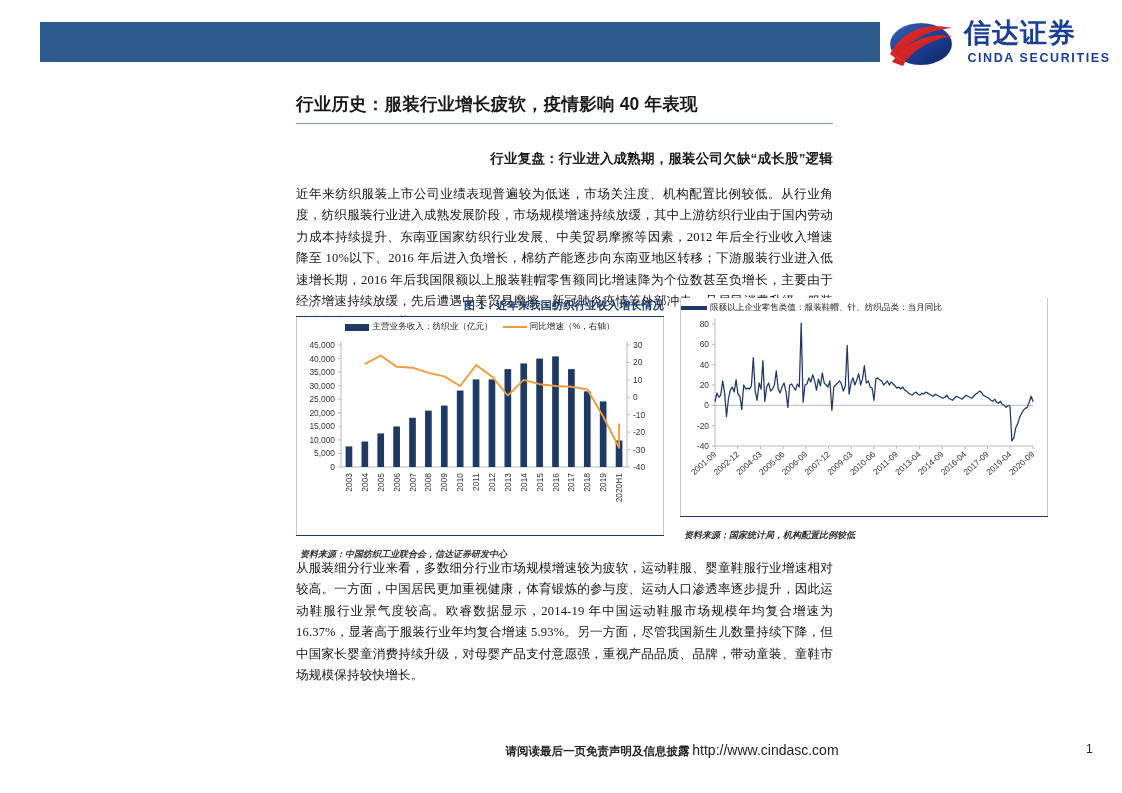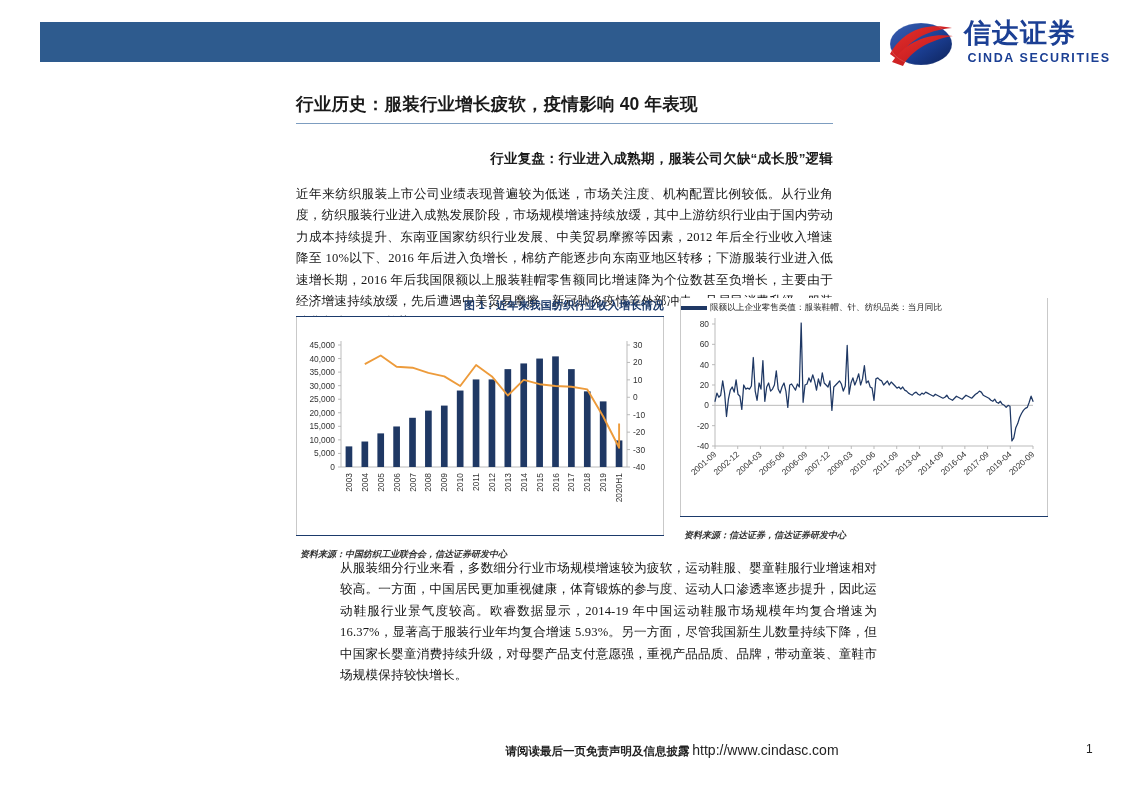--- a/index.html
+++ b/index.html
@@ -110,20 +110,23 @@
   <h1 class="sec-title">行业历史：服装行业增长疲软，疫情影响 40 年表现</h1>
   <h2 class="sub-title">行业复盘：行业进入成熟期，服装公司欠缺“成长股”逻辑</h2>
   <p class="body-text">近年来纺织服装上市公司业绩表现普遍较为低迷，市场关注度、机构配置比例较低。从行业角度，纺织服装行业进入成熟发展阶段，市场规模增速持续放缓，其中上游纺织行业由于国内劳动力成本持续提升、东南亚国家纺织行业发展、中美贸易摩擦等因素，2012 年后全行业收入增速降至 10%以下、2016 年后进入负增长，棉纺产能逐步向东南亚地区转移；下游服装行业进入低速增长期，2016 年后我国限额以上服装鞋帽零售额同比增速降为个位数甚至负增长，主要由于经济增速持续放缓，先后遭遇中美贸易摩擦、新冠肺炎疫情等外部冲击，且居民消费升级、服装消费占比呈下降趋势。</p>
 </div>
 
 <div class="charts">
 
   <div class="chart-box">
     <div class="chart-title">图 1：近年来我国纺织行业收入增长情况</div>
     <div class="chart-frame">
+      <div class="legend">
+        <span class="sw-bar"></span><span class="lt">主营业务收入：纺织业（亿元）</span><span class="sw-line"></span><span class="lt">同比增速（%，右轴）</span>
+      </div>
       <svg id="svg1" width="368" height="218" viewBox="0 0 368 218">
           <line x1="44" y1="24" x2="44" y2="150" class="axisline"></line>
           <line x1="330" y1="24" x2="330" y2="150" class="axisline"></line>
           <line x1="44" y1="150" x2="330" y2="150" class="axisline"></line>
           <line x1="41" y1="150" x2="44" y2="150" class="axisline"></line>
           <text x="38" y="153" class="tick" text-anchor="end">0</text>
           <line x1="41" y1="136.44444444444446" x2="44" y2="136.44444444444446" class="axisline"></line>
           <text x="38" y="139.44444444444446" class="tick" text-anchor="end">5,000</text>
           <line x1="41" y1="122.88888888888889" x2="44" y2="122.88888888888889" class="axisline"></line>
           <text x="38" y="125.88888888888889" class="tick" text-anchor="end">10,000</text>
@@ -248,25 +251,25 @@
           <line x1="283.8571428571429" y1="148" x2="283.8571428571429" y2="151" class="axisline"></line>
           <text x="285.8571428571429" y="157" class="tick" text-anchor="end" transform="rotate(-42 285.8571428571429 157)">2016-04</text>
           <line x1="306.57142857142856" y1="148" x2="306.57142857142856" y2="151" class="axisline"></line>
           <text x="308.57142857142856" y="157" class="tick" text-anchor="end" transform="rotate(-42 308.57142857142856 157)">2017-09</text>
           <line x1="329.2857142857143" y1="148" x2="329.2857142857143" y2="151" class="axisline"></line>
           <text x="331.2857142857143" y="157" class="tick" text-anchor="end" transform="rotate(-42 331.2857142857143 157)">2019-04</text>
           <line x1="352" y1="148" x2="352" y2="151" class="axisline"></line>
           <text x="354" y="157" class="tick" text-anchor="end" transform="rotate(-42 354 157)">2020-09</text>
         </svg>
     </div>
-    <div class="chart-source">资料来源：信达证券，信达证券研发中心</div>
-  </div>
-</div>
-
-<div style="position:absolute;left:296px;top:558px;width:537px;margin-left:44px;">
+    <div class="chart-source">资料来源：国家统计局，机构配置比例较低</div>
+  </div>
+</div>
+
+<div style="position:absolute;left:296px;top:558px;width:537px;">
   <p class="body-text" style="margin:0;">从服装细分行业来看，多数细分行业市场规模增速较为疲软，运动鞋服、婴童鞋服行业增速相对较高。一方面，中国居民更加重视健康，体育锻炼的参与度、运动人口渗透率逐步提升，因此运动鞋服行业景气度较高。欧睿数据显示，2014-19 年中国运动鞋服市场规模年均复合增速为 16.37%，显著高于服装行业年均复合增速 5.93%。另一方面，尽管我国新生儿数量持续下降，但中国家长婴童消费持续升级，对母婴产品支付意愿强，重视产品品质、品牌，带动童装、童鞋市场规模保持较快增长。</p>
 </div>
 
 <div class="footer">
   <div class="footer-inner">
     <span class="footer-cn">请阅读最后一页免责声明及信息披露</span>
     <span class="footer-url">http://www.cindasc.com</span>
   </div>
 </div>
 <div class="page-no">1</div>

